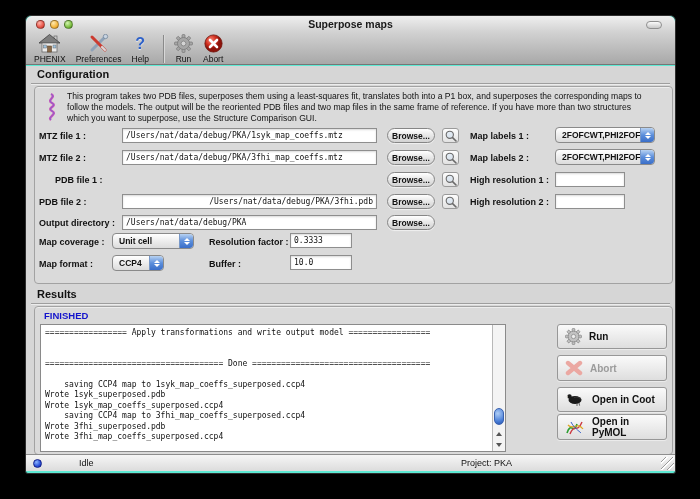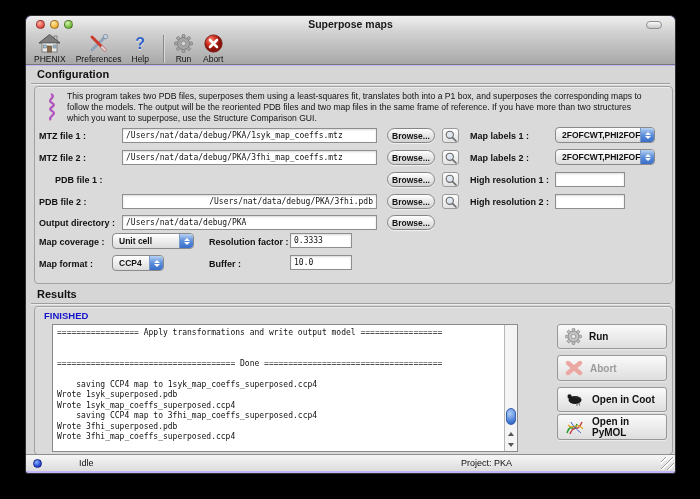--- a/index.html
+++ b/index.html
@@ -1,18 +1,18 @@
 <!DOCTYPE html>
 <html><head>
 <meta charset="utf-8">
 <style>
   html,body{margin:0;padding:0;background:#000;width:700px;height:499px;overflow:hidden;
     font-family:"Liberation Sans",sans-serif;-webkit-font-smoothing:antialiased;}
   *{box-sizing:border-box;}
-  .window{position:absolute;left:25px;top:15px;width:651px;height:459px;background:#c4b5fd;
+  .window{position:absolute;left:25px;top:15px;width:651px;height:459px;background:#5eead4;
     border:1px solid #2e2e2e;border-radius:6px 6px 3px 3px;box-shadow:0 12px 28px rgba(0,0,0,.9);overflow:hidden;}
   
   .titlebar{position:absolute;left:0;top:0;right:0;height:16px;
     background:linear-gradient(#efefef,#d2d2d2);border-radius:6px 6px 0 0;}
   .title{position:absolute;left:0;right:0;top:2px;text-align:center;font-size:10.5px;font-weight:bold;color:#1a1a1a;}
   .tl{position:absolute;top:4px;width:9px;height:9px;border-radius:50%;border:1px solid rgba(0,0,0,.35);}
   .tl.red{left:10px;background:radial-gradient(circle at 35% 30%,#ffb3a8,#e8564a 60%,#b02a20);}
   .tl.yellow{left:24px;background:radial-gradient(circle at 35% 30%,#ffe9b0,#f5b73e 60%,#c07d14);}
   .tl.green{left:38px;background:radial-gradient(circle at 35% 30%,#d2f5b0,#7fc043 60%,#47821d);}
   .lozenge{position:absolute;right:13px;top:5px;width:16px;height:8px;border-radius:4px;
@@ -247,21 +247,21 @@
       <span class="flabel" style="left:174px;top:172px;">Buffer :</span>
       <input class="tfield" style="left: 255px; top: 168px; width: 62px;" value="10.0">
     </div>
 
     <div class="section-hdr" style="top:222px;">Results</div>
     <div class="hairline" style="top:237px;"></div>
 
     <div class="groupbox" style="top:240px;height:149px;">
       <div class="finished" style="left:9px;top:3px;">FINISHED</div>
 
-      <div class="console" style="left:5px;top:17px;width:466px;height:128px;margin-left:12px;">
+      <div class="console" style="left:5px;top:17px;width:466px;height:128px;">
         <pre>================= Apply transformations and write output model =================
 
 
 ===================================== Done =====================================
 
     saving CCP4 map to 1syk_map_coeffs_superposed.ccp4
 Wrote 1syk_superposed.pdb
 Wrote 1syk_map_coeffs_superposed.ccp4
     saving CCP4 map to 3fhi_map_coeffs_superposed.ccp4
 Wrote 3fhi_superposed.pdb

